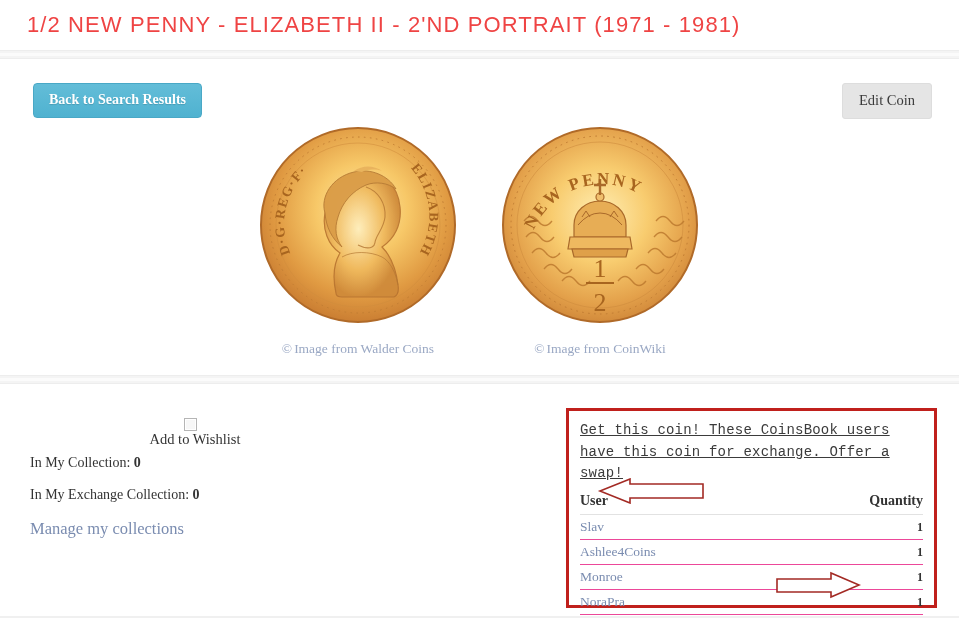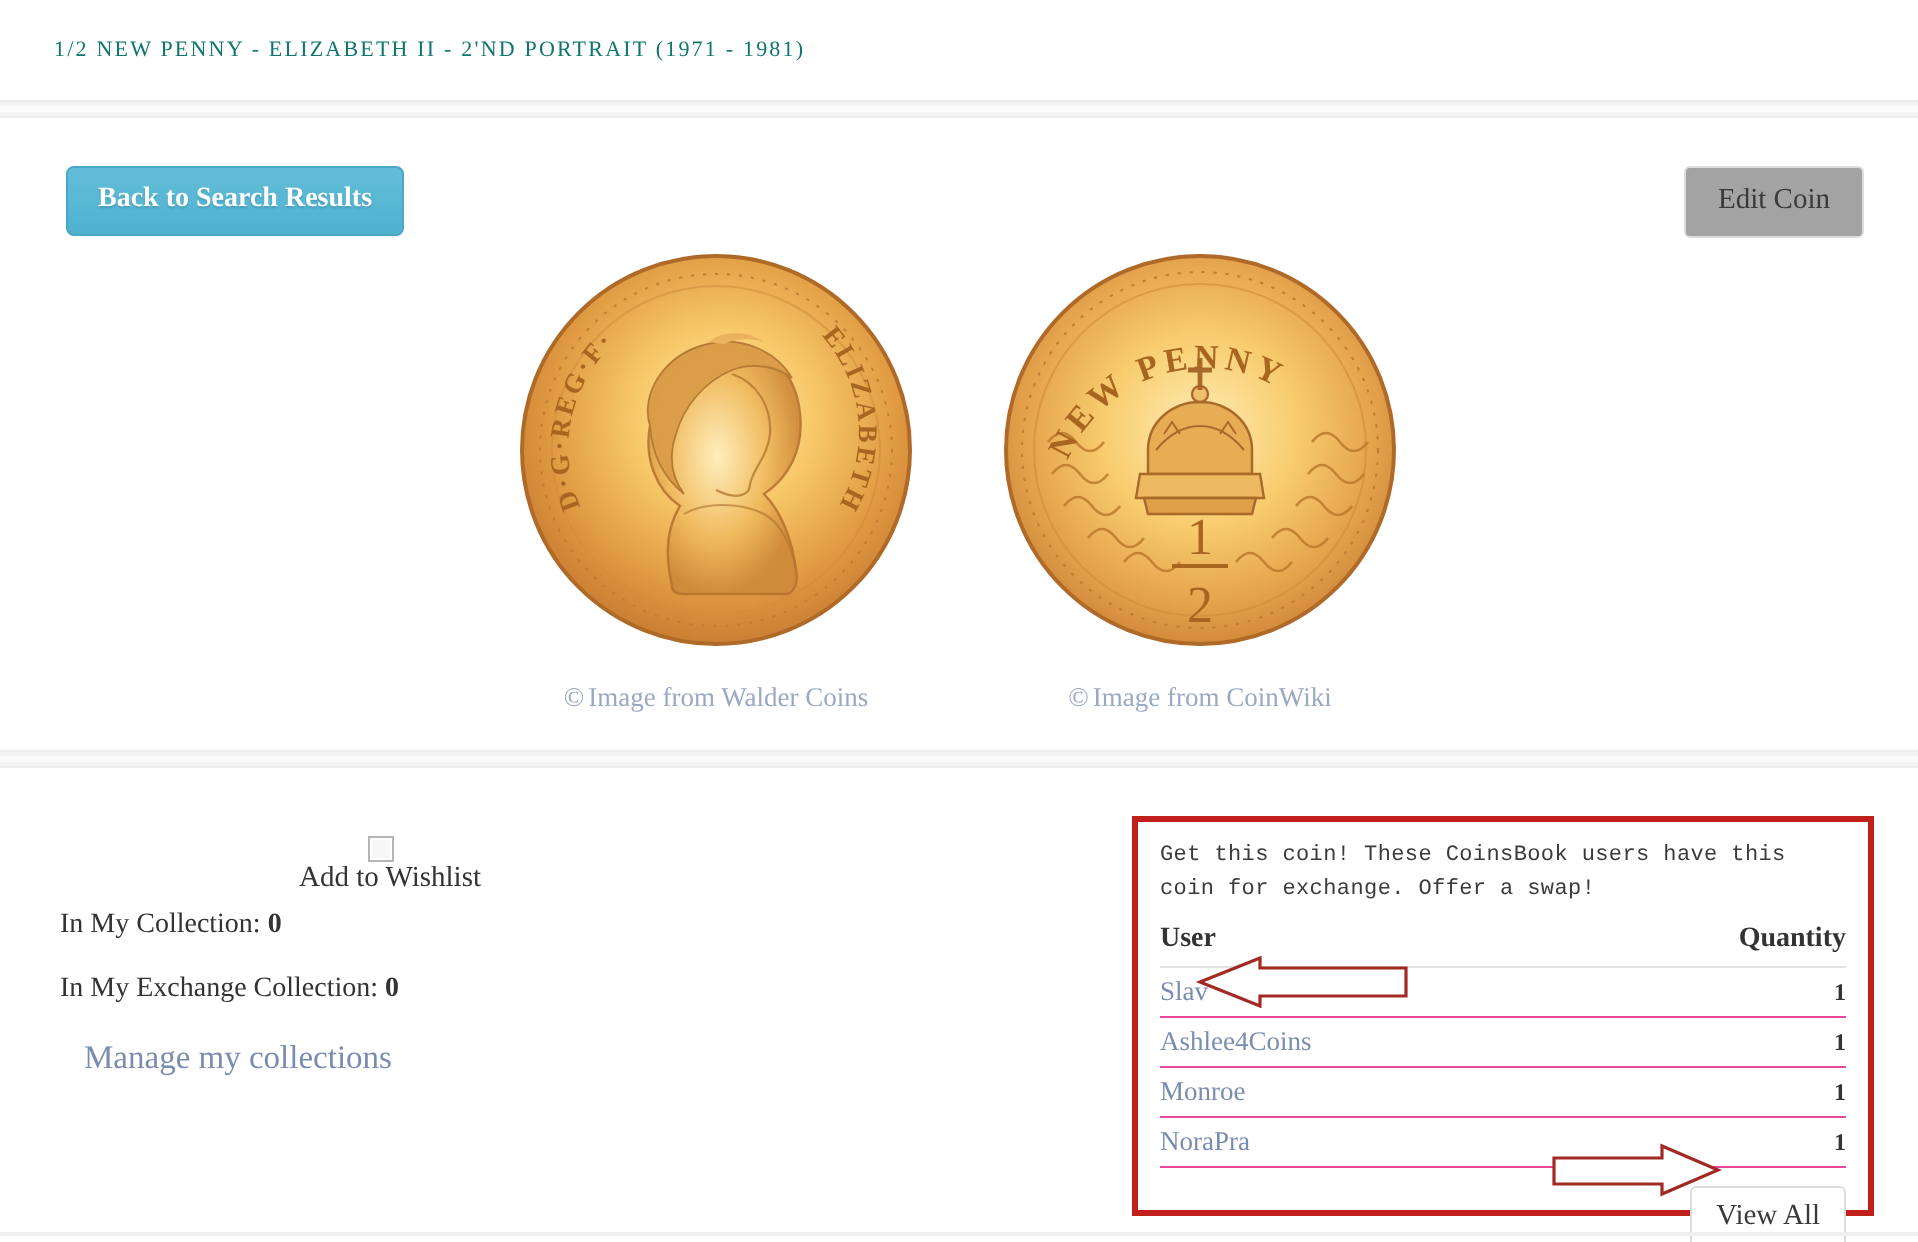--- a/index.html
+++ b/index.html
@@ -19,24 +19,24 @@
 
   
   .page-title-bar {
     height: 50px;
     display: flex;
     align-items: center;
     padding-left: 27px;
     box-sizing: border-box;
   }
   .page-title {
-    font-family: Liberation Serif, serif;
-    font-size: 11px;
+    font-family: Liberation Sans, sans-serif;
+    font-size: 22px;
     letter-spacing: 1.1px;
-    color: #0f766e;
+    color: #ef4444;
     white-space: nowrap;
   }
 
   .divider {
     height: 9px;
     width: 100%;
     background: #f4f4f4;
     border-top: 1px solid #ededed;
     border-bottom: 1px solid #ededed;
     box-sizing: border-box;
@@ -67,21 +67,21 @@
     font-size: 14px;
     padding: 9px 15px 10px 15px;
     cursor: pointer;
     text-shadow: 0 1px 1px rgba(0,0,0,0.15);
     line-height: 1;
   }
   .btn-edit {
     position: absolute;
     right: 27px;
     top: 10px;
-    background: #a3a3a3;
+    background: #e5e5e5;
     border: 1px solid #dddddd;
     border-radius: 3px;
     color: #3a3a3a;
     font-family: "Liberation Serif", serif;
     font-size: 14.5px;
     padding: 9px 16px 10px 16px;
     cursor: pointer;
     line-height: 1;
   }
 
@@ -149,43 +149,43 @@
     font-size: 14px;
     color: #333333;
     margin-bottom: 16px;
   }
   .stat-line .val { font-weight: bold; }
   .manage-link {
     font-size: 16.5px;
     color: #7a8cb0;
     text-decoration: none;
     cursor: pointer;
-    margin-left: 12px;
   }
 
   
   .exchange-panel {
     position: absolute;
     left: 566px;
     top: 10px;
     width: 371px;
     height: 200px;
     border: 3px solid #c0201c;
     background: #ffffff;
     box-sizing: border-box;
   }
   .exchange-inner {
     padding: 9px 11px 0 11px;
   }
   .exchange-intro {
     font-family: "Liberation Mono", monospace;
-    font-size: 11px;
+    font-size: 14px;
     line-height: 1.55;
     color: #3b3b3b;
     letter-spacing: 0.2px;
+    text-decoration: underline;
   }
   .user-table {
     width: 100%;
     border-collapse: collapse;
     margin-top: 7px;
   }
   .user-table th {
     font-family: "Liberation Serif", serif;
     font-size: 14px;
     font-weight: bold;

